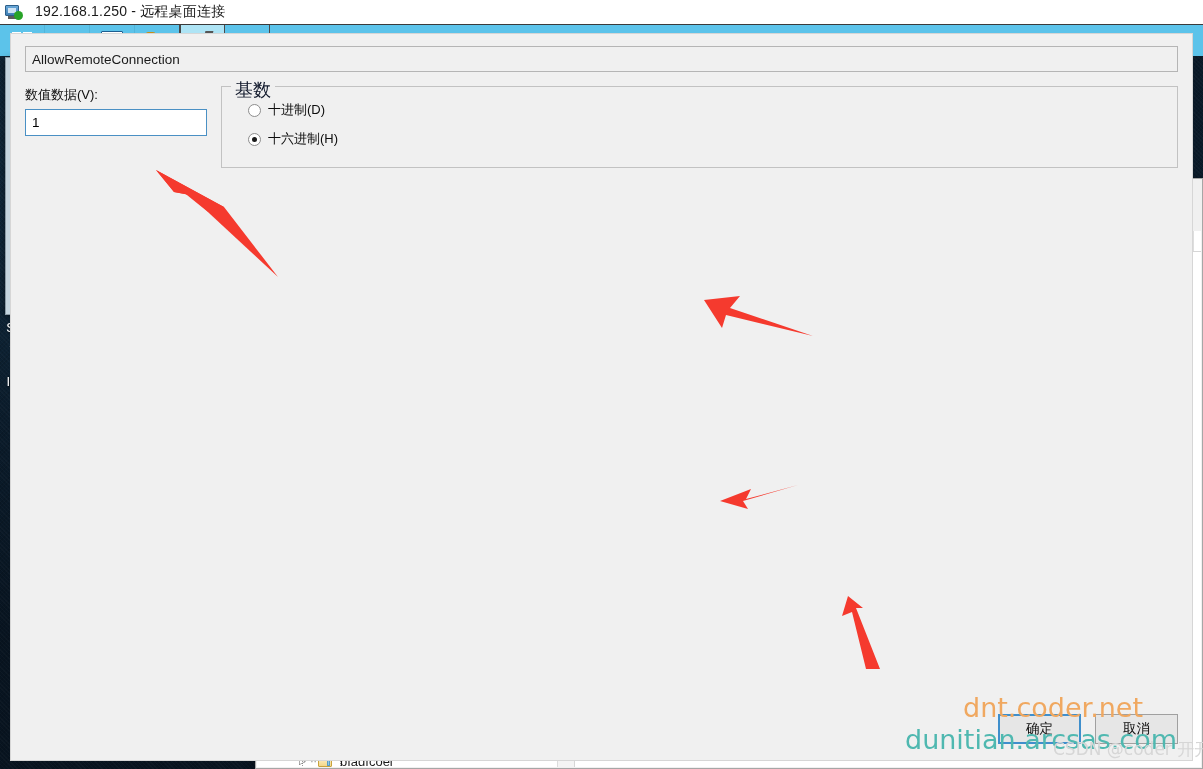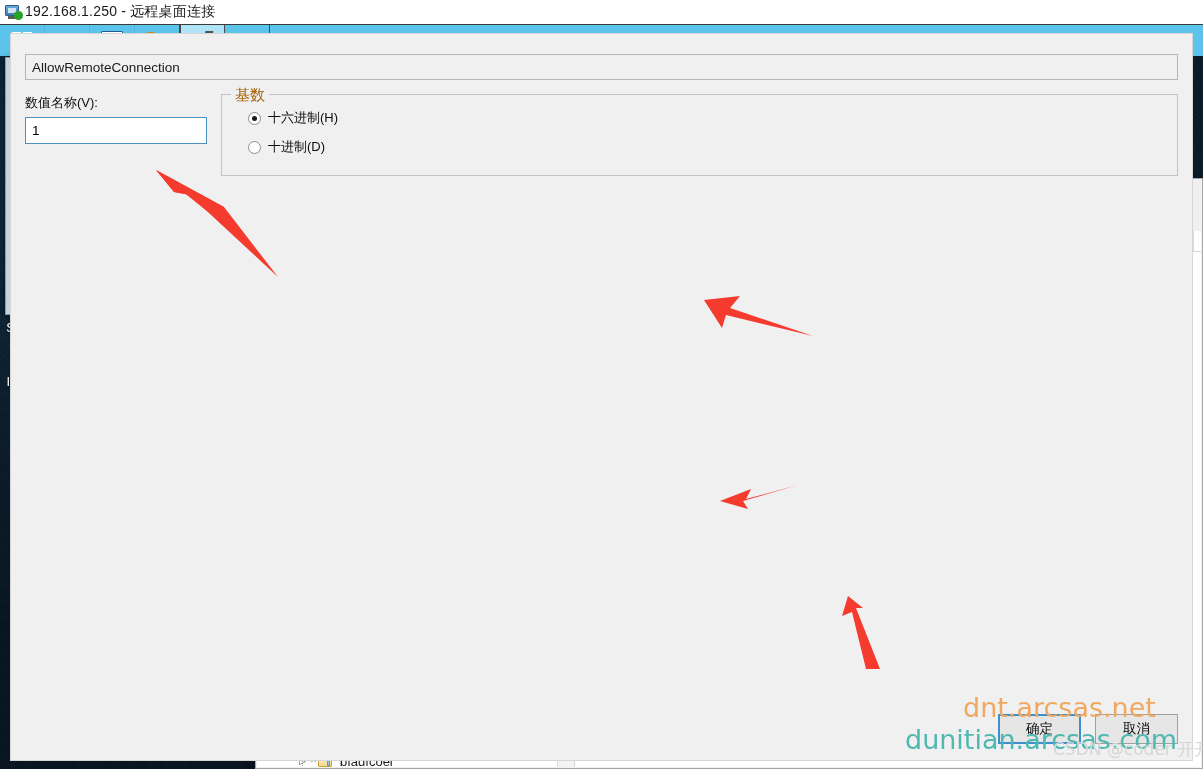--- a/index.html
+++ b/index.html
@@ -8,21 +8,21 @@
     width: 1203px; height: 769px;
     overflow: hidden;
     font-family: "Liberation Sans", "DejaVu Sans", sans-serif;
   }
   body { background: #ffffff; position: relative; }
 
   
   #rdp-titlebar {
     position: absolute; left: 0; top: 0; width: 1203px; height: 24px;
     background: #ffffff;
-    display: flex; align-items: center; gap: 2px; padding-left: 5px;
+    display: flex; align-items: center; gap: 12px; padding-left: 5px;
   }
   #rdp-titlebar .rdp-title-text {
     font-size: 14px; color: #1a1a1a; letter-spacing: 0.2px;
   }
   .rdp-ico { width: 18px; height: 16px; position: relative; flex: none; }
   .rdp-ico .scr {
     position:absolute; left:0; top:1px; width:14px; height:11px;
     background: linear-gradient(#6aa8d8,#3f7fb5);
     border: 1px solid #2c5f8a; border-radius: 1px;
   }
@@ -288,30 +288,30 @@
   #dw-title { height:31px; position:relative; display:flex; align-items:center;
     justify-content:center; color:#0d0d0d; font-size:14.5px; }
   #dw-close { position:absolute; right:4px; top:3px; width:40px; height:25px;
     background:#b8363b; color:#fff; font-size:14px; font-weight:bold;
     display:flex; align-items:center; justify-content:center; cursor:default;}
   #dw-body { position:absolute; left:10px; right:10px; top:33px; bottom:8px;
     background:#f0f0f0; border:1px solid #d6d6d6; padding:12px 14px 0 14px; }
   .dw-lab { font-size:13px; color:#0d0d0d; margin-bottom:5px; }
   #dw-name-input { width:100%; height:26px; border:1px solid #b5b5b5; background:#f0f0f0;
     font-size:13.5px; color:#1a1a1a; padding:2px 6px;
-    font-family:"Liberation Sans",sans-serif; outline:none;margin-top:8px; }
+    font-family:"Liberation Sans",sans-serif; outline:none; }
   .dw-mid { display:flex; gap:14px; margin-top:14px; }
   #dw-data-col { width:182px; }
   #dw-data-input { width:182px; height:27px; border:1px solid #4a90c4; background:#ffffff;
     font-size:13.5px; color:#000; padding:2px 6px;
     font-family:"Liberation Sans",sans-serif; outline:none; }
   #dw-base { flex:1; border:1px solid #c2c2c2; position:relative;
     padding:14px 10px 10px 14px; height:82px; }
   #dw-base .legend { position:absolute; top:-9px; left:9px; background:#f0f0f0;
-    padding:0 4px; font-size:15px; color:#a16207;}
+    padding:0 4px; font-size:18px; color:#0f172a;}
   .radio-row { display:flex; align-items:center; gap:7px; font-size:13px;
     color:#0d0d0d; margin-bottom:11px; padding-left:12px;}
   .radio { width:13px;height:13px;border:1px solid #8d8d8d;border-radius:50%;
     background:#ffffff; position:relative; flex:none;}
   .radio.on:after{content:"";position:absolute;left:3px;top:3px;width:5px;height:5px;
     border-radius:50%;background:#1a1a1a;}
   #dw-btns { position:absolute; right:14px; bottom:16px; display:flex; gap:14px; }
   .dw-btn { width:83px; height:30px; border:1px solid #a0a0a0; background:#e6e6e6;
     font-size:13.5px; color:#0d0d0d; display:flex;align-items:center;justify-content:center;
     cursor:default;}
@@ -779,33 +779,33 @@
   </div>
 </div>
 
 <div id="dword-dialog">
 
   <div id="dw-body">
     <input id="dw-name-input" type="text" readonly="" value="AllowRemoteConnection" style="">
 
     <div class="dw-mid">
       <div id="dw-data-col">
-        <div class="dw-lab">数值名称(V):</div>
+        <div class="dw-lab">数值数据(V):</div>
         <input id="dw-data-input" type="text" value="1" style="">
       </div>
 
       <div id="dw-base">
         <span class="legend">基数</span>
         <div class="radio-row">
+          <span class="radio"></span>
+          <span>十进制(D)</span>
+        </div>
+        <div class="radio-row">
           <span class="radio on"></span>
           <span>十六进制(H)</span>
-        </div>
-        <div class="radio-row">
-          <span class="radio"></span>
-          <span>十进制(D)</span>
         </div>
       </div>
     </div>
 
     <div id="dw-btns">
       <div class="dw-btn default">确定</div>
       <div class="dw-btn">取消</div>
     </div>
   </div>
 </div>
@@ -821,15 +821,15 @@
 </svg>
 
 <svg class="arrow-svg" style="left:718px; top:483px;" width="82" height="28" viewBox="0 0 82 28">
   <path d="M80 2 L28 16 L33 6 L2 18 L30 26 L25 18 Z" fill="#f53a2e"></path>
 </svg>
 
 <svg class="arrow-svg" style="left:830px; top:596px;" width="60" height="75" viewBox="0 0 60 75">
   <path d="M18 0 L33 12 L26 12 L50 73 L36 73 L22 16 L12 20 Z" fill="#f53a2e"></path>
 </svg>
 
-<div class="wm" id="wm1">dnt.arcsas.net</div>
+<div class="wm" id="wm1">dnt.coder.net</div>
 <div class="wm" id="wm2">dunitian.arcsas.com</div>
 <div class="wm" id="wm3">CSDN @coder 开开</div>
 
 </body></html>

